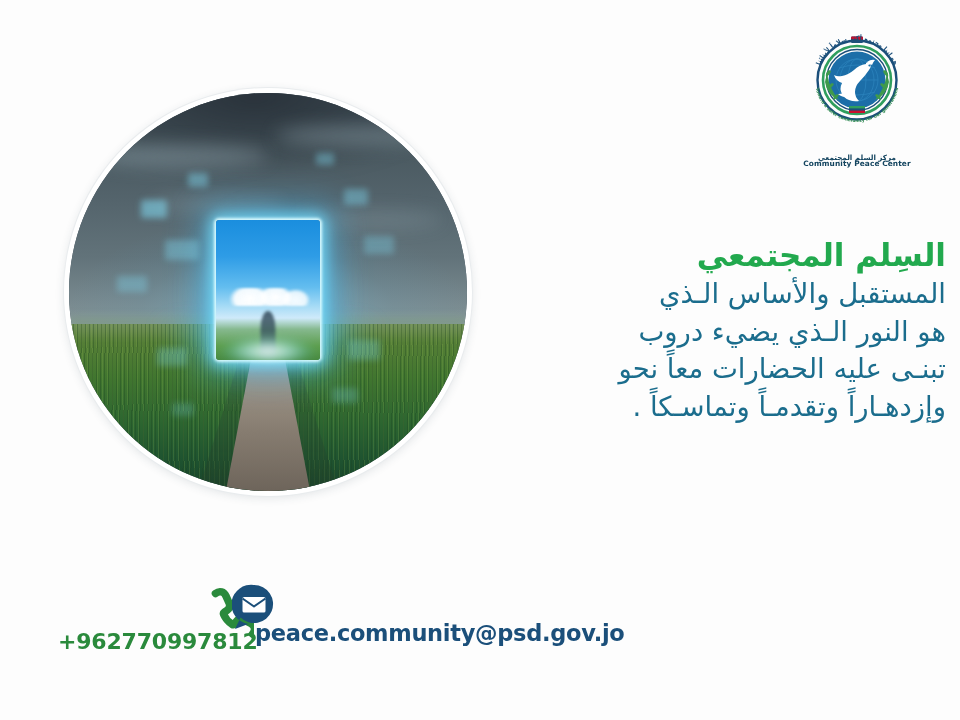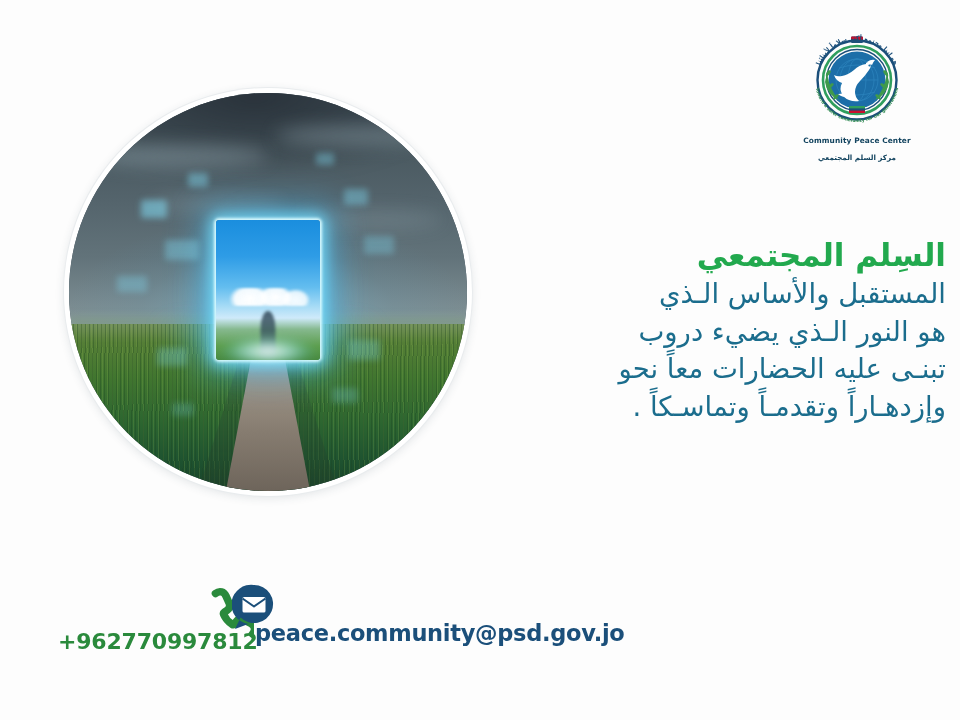--- a/index.html
+++ b/index.html
@@ -49,21 +49,21 @@
     font-weight: bold;
     color: #13445f;
     letter-spacing: .2px;
     line-height: 1.25;
     direction: rtl;
     margin-top: 19px;
   }
   .logo-text-en {
     position: absolute;
     left: 0;
-    top: 108px;
+    top: 131px;
     width: 130px;
     text-align: center;
     font-size: 7.4px;
     font-weight: bold;
     color: #13445f;
     letter-spacing: .1px;
     line-height: 1.25;
   }
 
   

